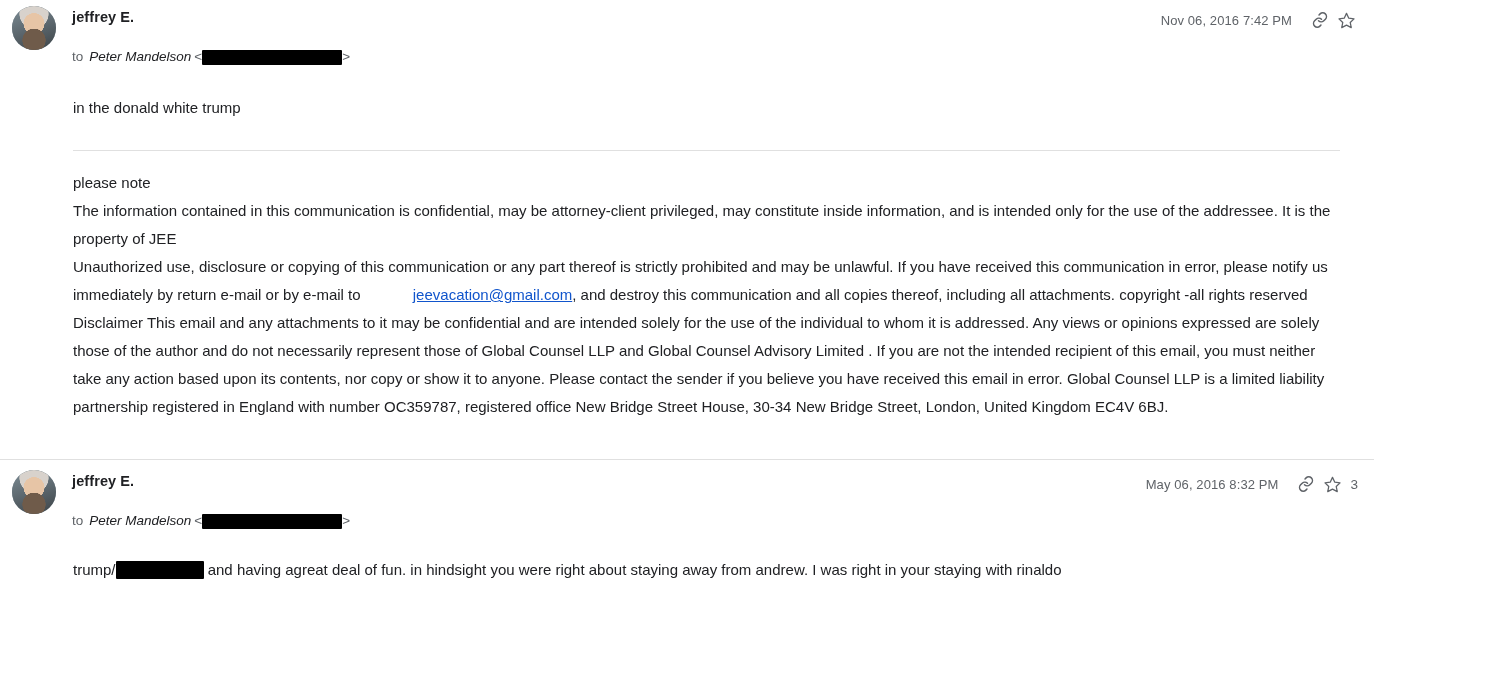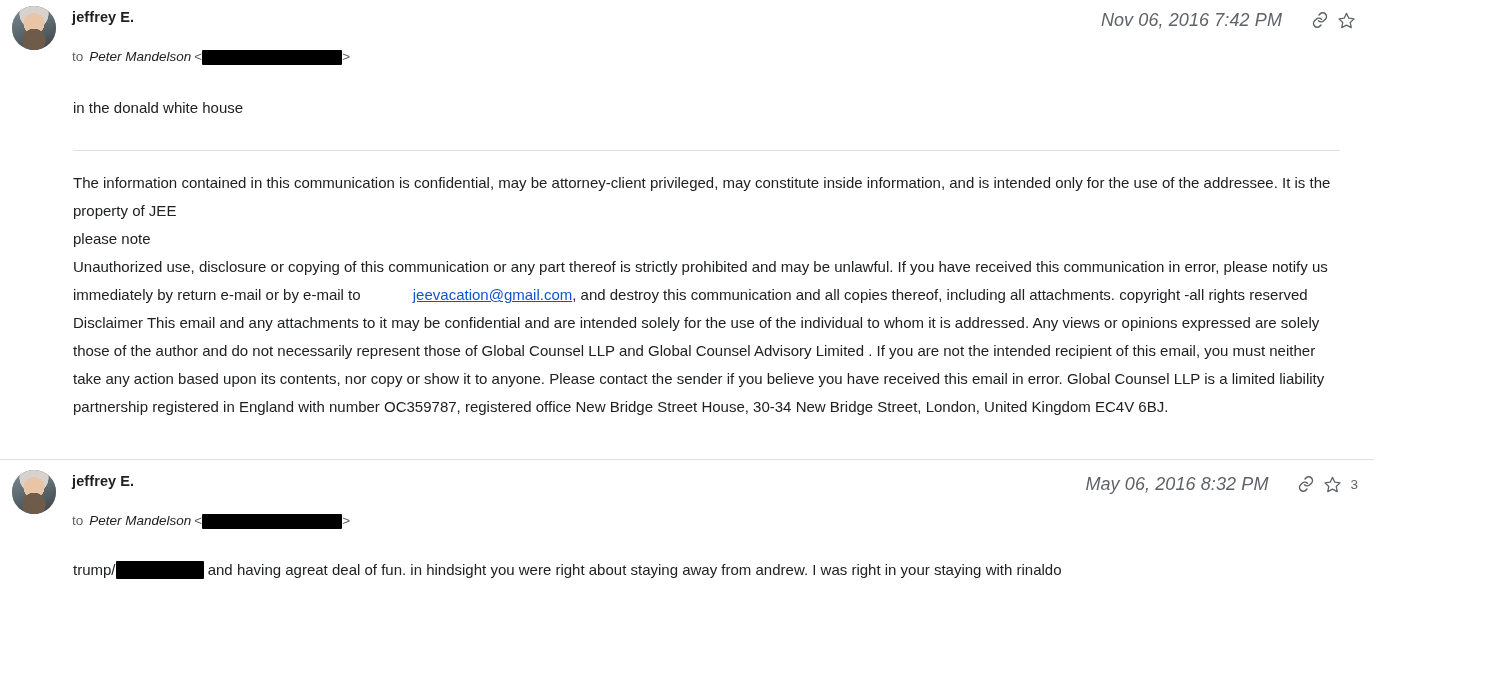--- a/index.html
+++ b/index.html
@@ -88,25 +88,24 @@
     width: 140px;
   }
   .hdr-right {
     display: flex;
     align-items: center;
     flex: 0 0 auto;
     padding-top: 2px;
     white-space: nowrap;
   }
   .timestamp {
-    font-size: 18px;
-    color: #5f6368;
-    margin-right: 24px;
+    font-size: 13px;
+    color: #5f6368;
+    margin-right: 14px;
     letter-spacing: 0.1px;
-    font-style: italic;
   }
   .icon-btn {
     display: inline-flex;
     align-items: center;
     justify-content: center;
     width: 24px;
     height: 24px;
     margin-left: 2px;
     color: #5f6368;
   }
@@ -191,28 +190,28 @@
         </span>
         <span class="icon-btn star-icon">
           <svg width="19" height="19" viewBox="0 0 24 24" fill="none" stroke="currentColor" stroke-width="1.6" stroke-linejoin="round">
             <polygon points="12,3 14.9,9.1 21.5,9.9 16.7,14.5 18,21 12,17.8 6,21 7.3,14.5 2.5,9.9 9.1,9.1"></polygon>
           </svg>
         </span>
       </div>
     </div>
 
     <div class="msg-body first-body">
-      <p class="body-line">in the donald white house</p>
+      <p class="body-line">in the donald white trump</p>
     </div>
 
     <hr class="divider">
 
     <div class="msg-body quoted">
+      <p>please note</p>
       <p>The information contained in this communication is confidential, may be attorney-client privileged, may constitute inside information, and is intended only for the use of the addressee. It is the property of JEE</p>
-      <p>please note</p>
       <p><span>Unauthorized use, disclosure or copying of this communication or any part thereof is strictly prohibited and may be unlawful. If you have received this communication in error, please notify us immediately by return e-mail or by e-mail to </span><a class="maillink" href="#">jeevacation@gmail.com</a><span>, and destroy this communication and all copies thereof, including all attachments. copyright -all rights reserved</span></p>
       <p>Disclaimer This email and any attachments to it may be confidential and are intended solely for the use of the individual to whom it is addressed. Any views or opinions expressed are solely those of the author and do not necessarily represent those of Global Counsel LLP and Global Counsel Advisory Limited . If you are not the intended recipient of this email, you must neither take any action based upon its contents, nor copy or show it to anyone. Please contact the sender if you believe you have received this email in error. Global Counsel LLP is a limited liability partnership registered in England with number OC359787, registered office New Bridge Street House, 30-34 New Bridge Street, London, United Kingdom EC4V 6BJ.</p>
     </div>
   </div>
 
   <hr class="thread-divider">
 
   <div class="message">
     <div class="msg-header msg2-header">
       <div class="avatar">

